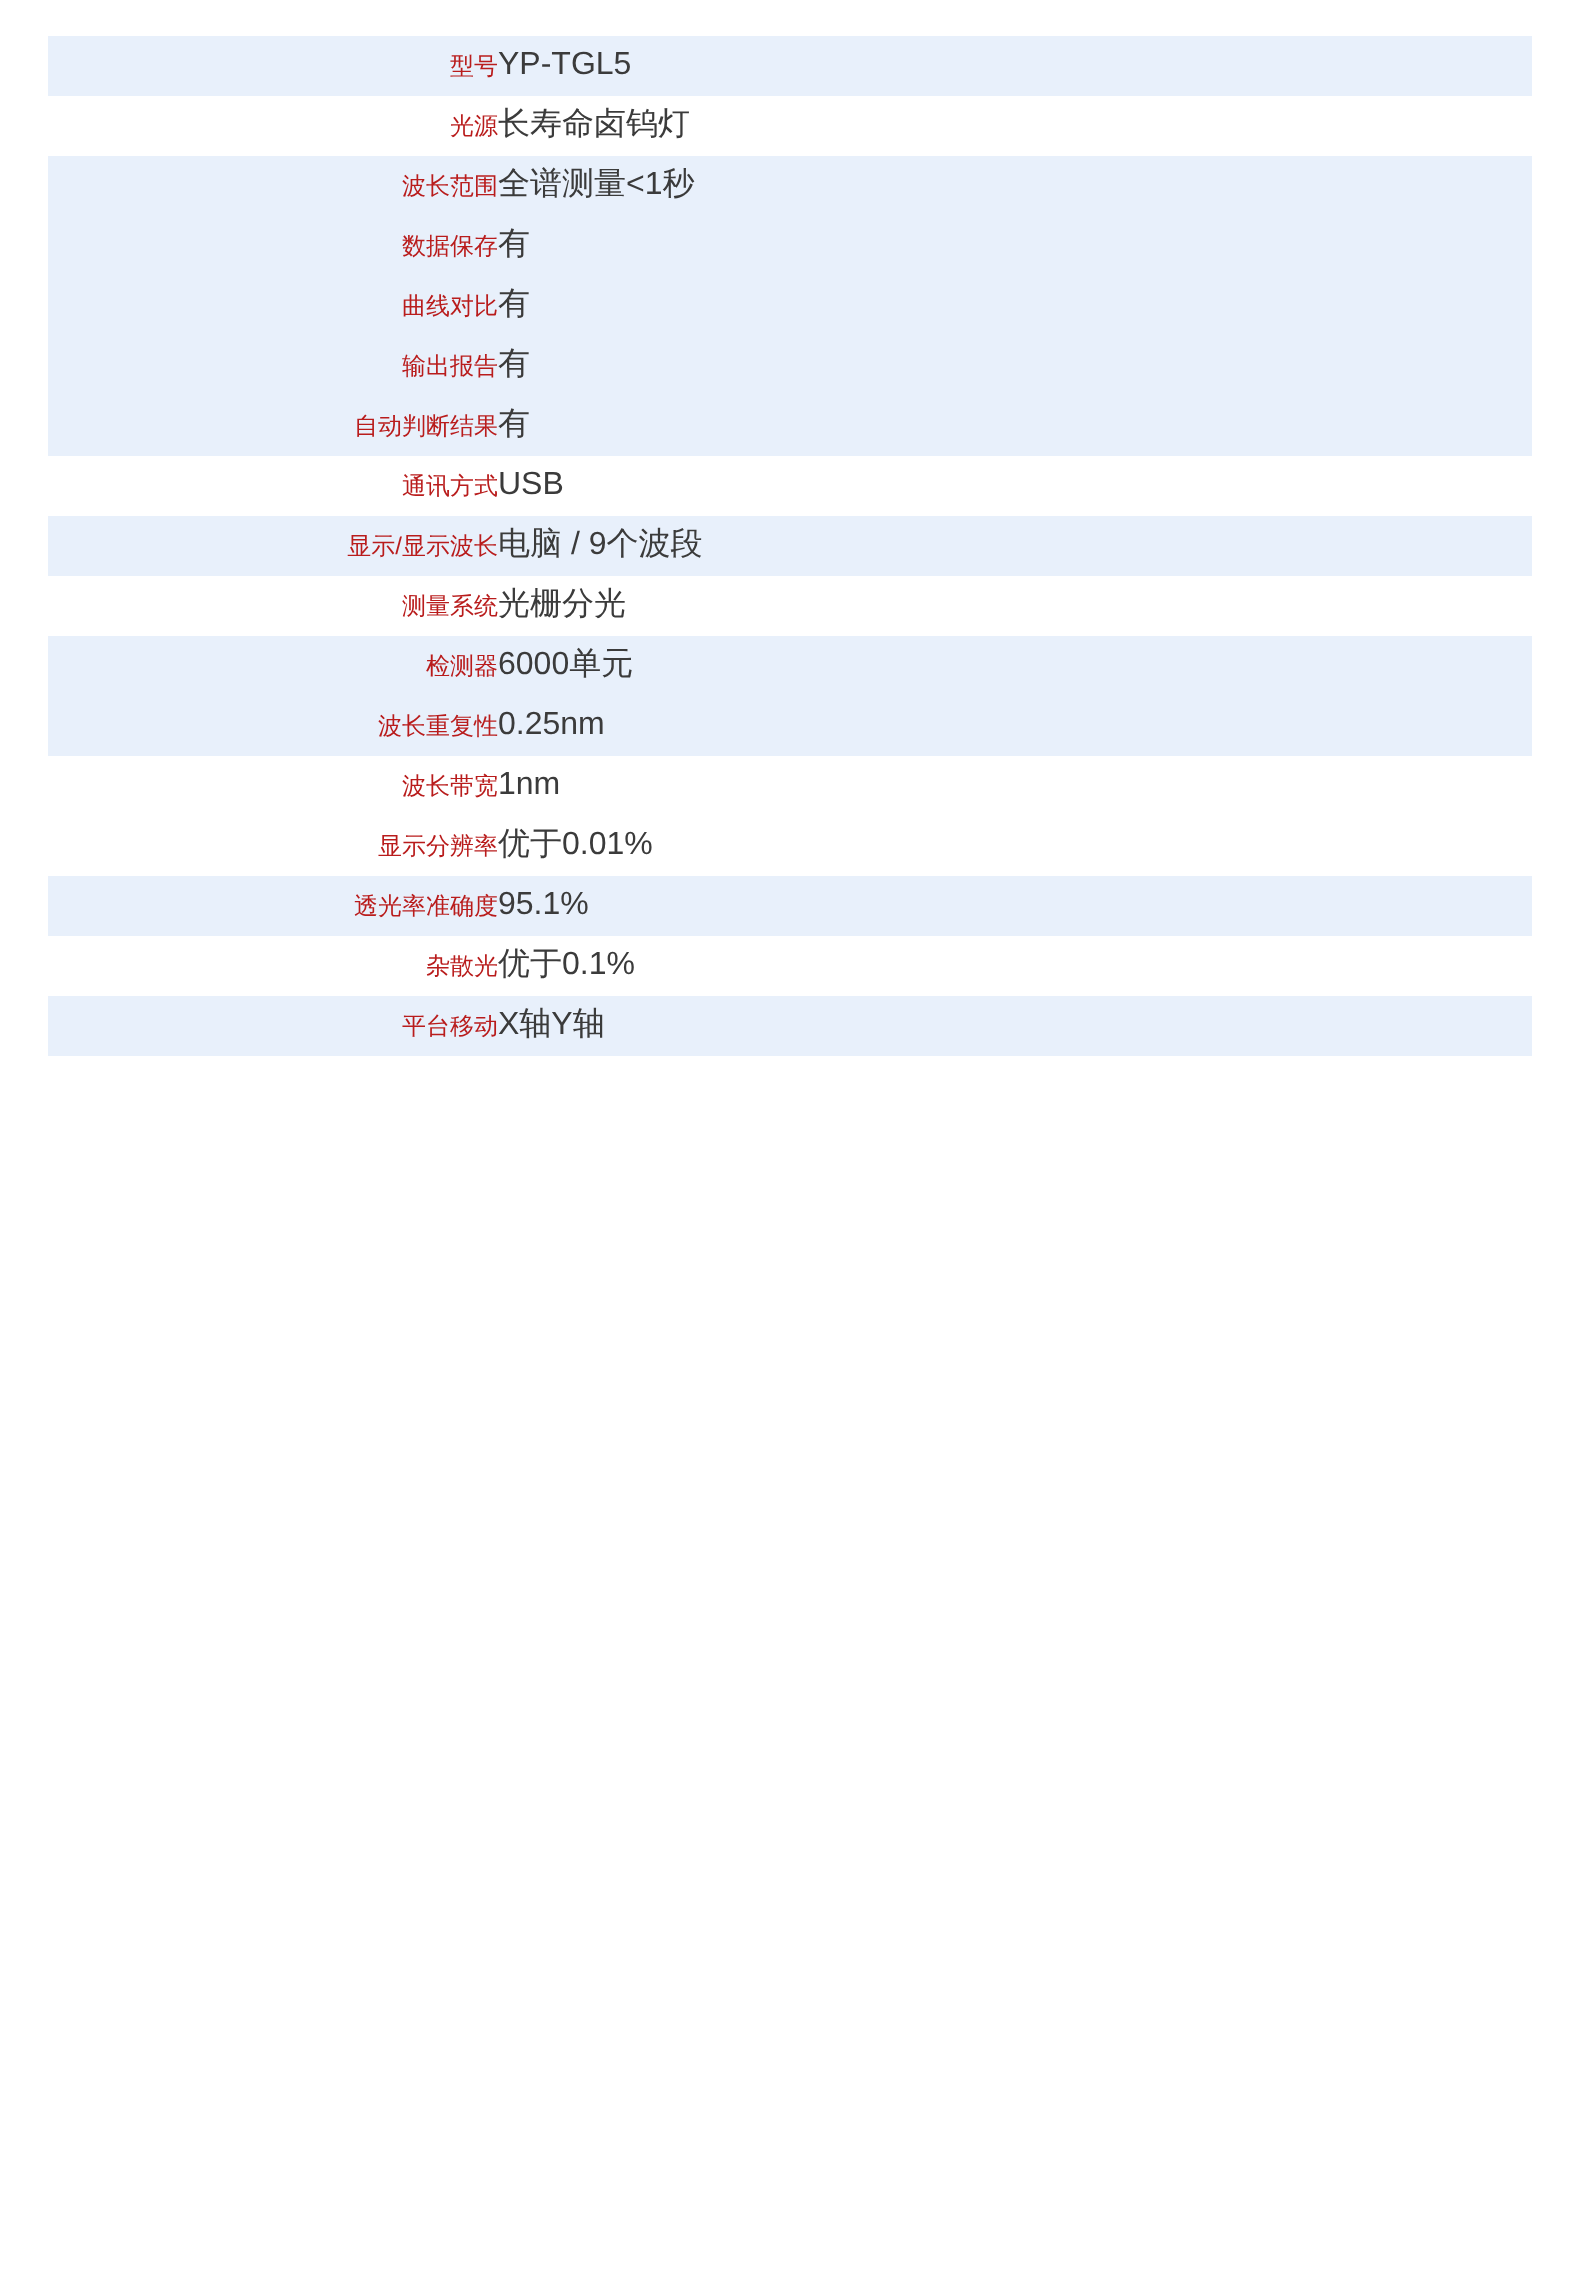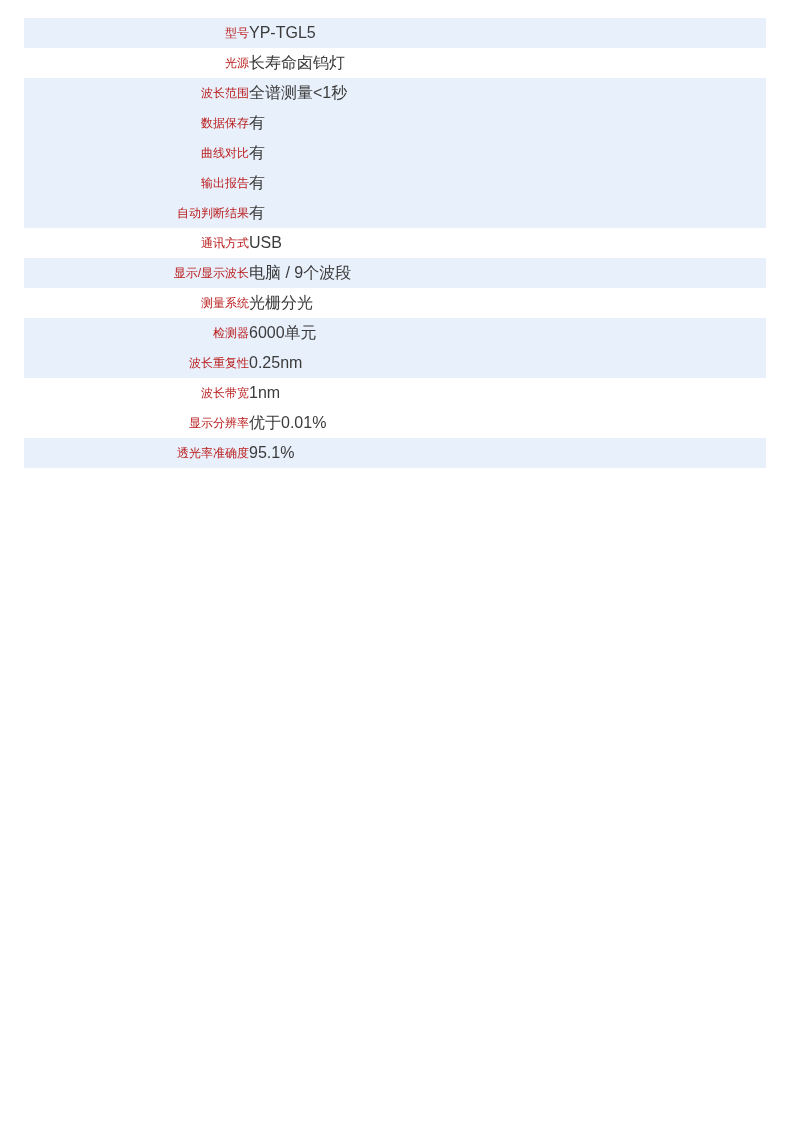--- a/index.html
+++ b/index.html
@@ -126,18 +126,26 @@
       <tr class="spec-row plain">
         <td class="cell-label">显示分辨率</td>
         <td class="cell-value">优于0.01%</td>
       </tr>
 
       <tr class="spec-row alt">
         <td class="cell-label">透光率准确度</td>
         <td class="cell-value">95.1%</td>
       </tr>
 
+      <tr class="spec-row plain">
+        <td class="cell-label">杂散光</td>
+        <td class="cell-value">优于0.1%</td>
+      </tr>
 
+      <tr class="spec-row alt">
+        <td class="cell-label">平台移动</td>
+        <td class="cell-value">X轴Y轴</td>
+      </tr>
 
     </tbody>
   </table>
   <div class="spacer"></div>
 </div>
 
 </body></html>

